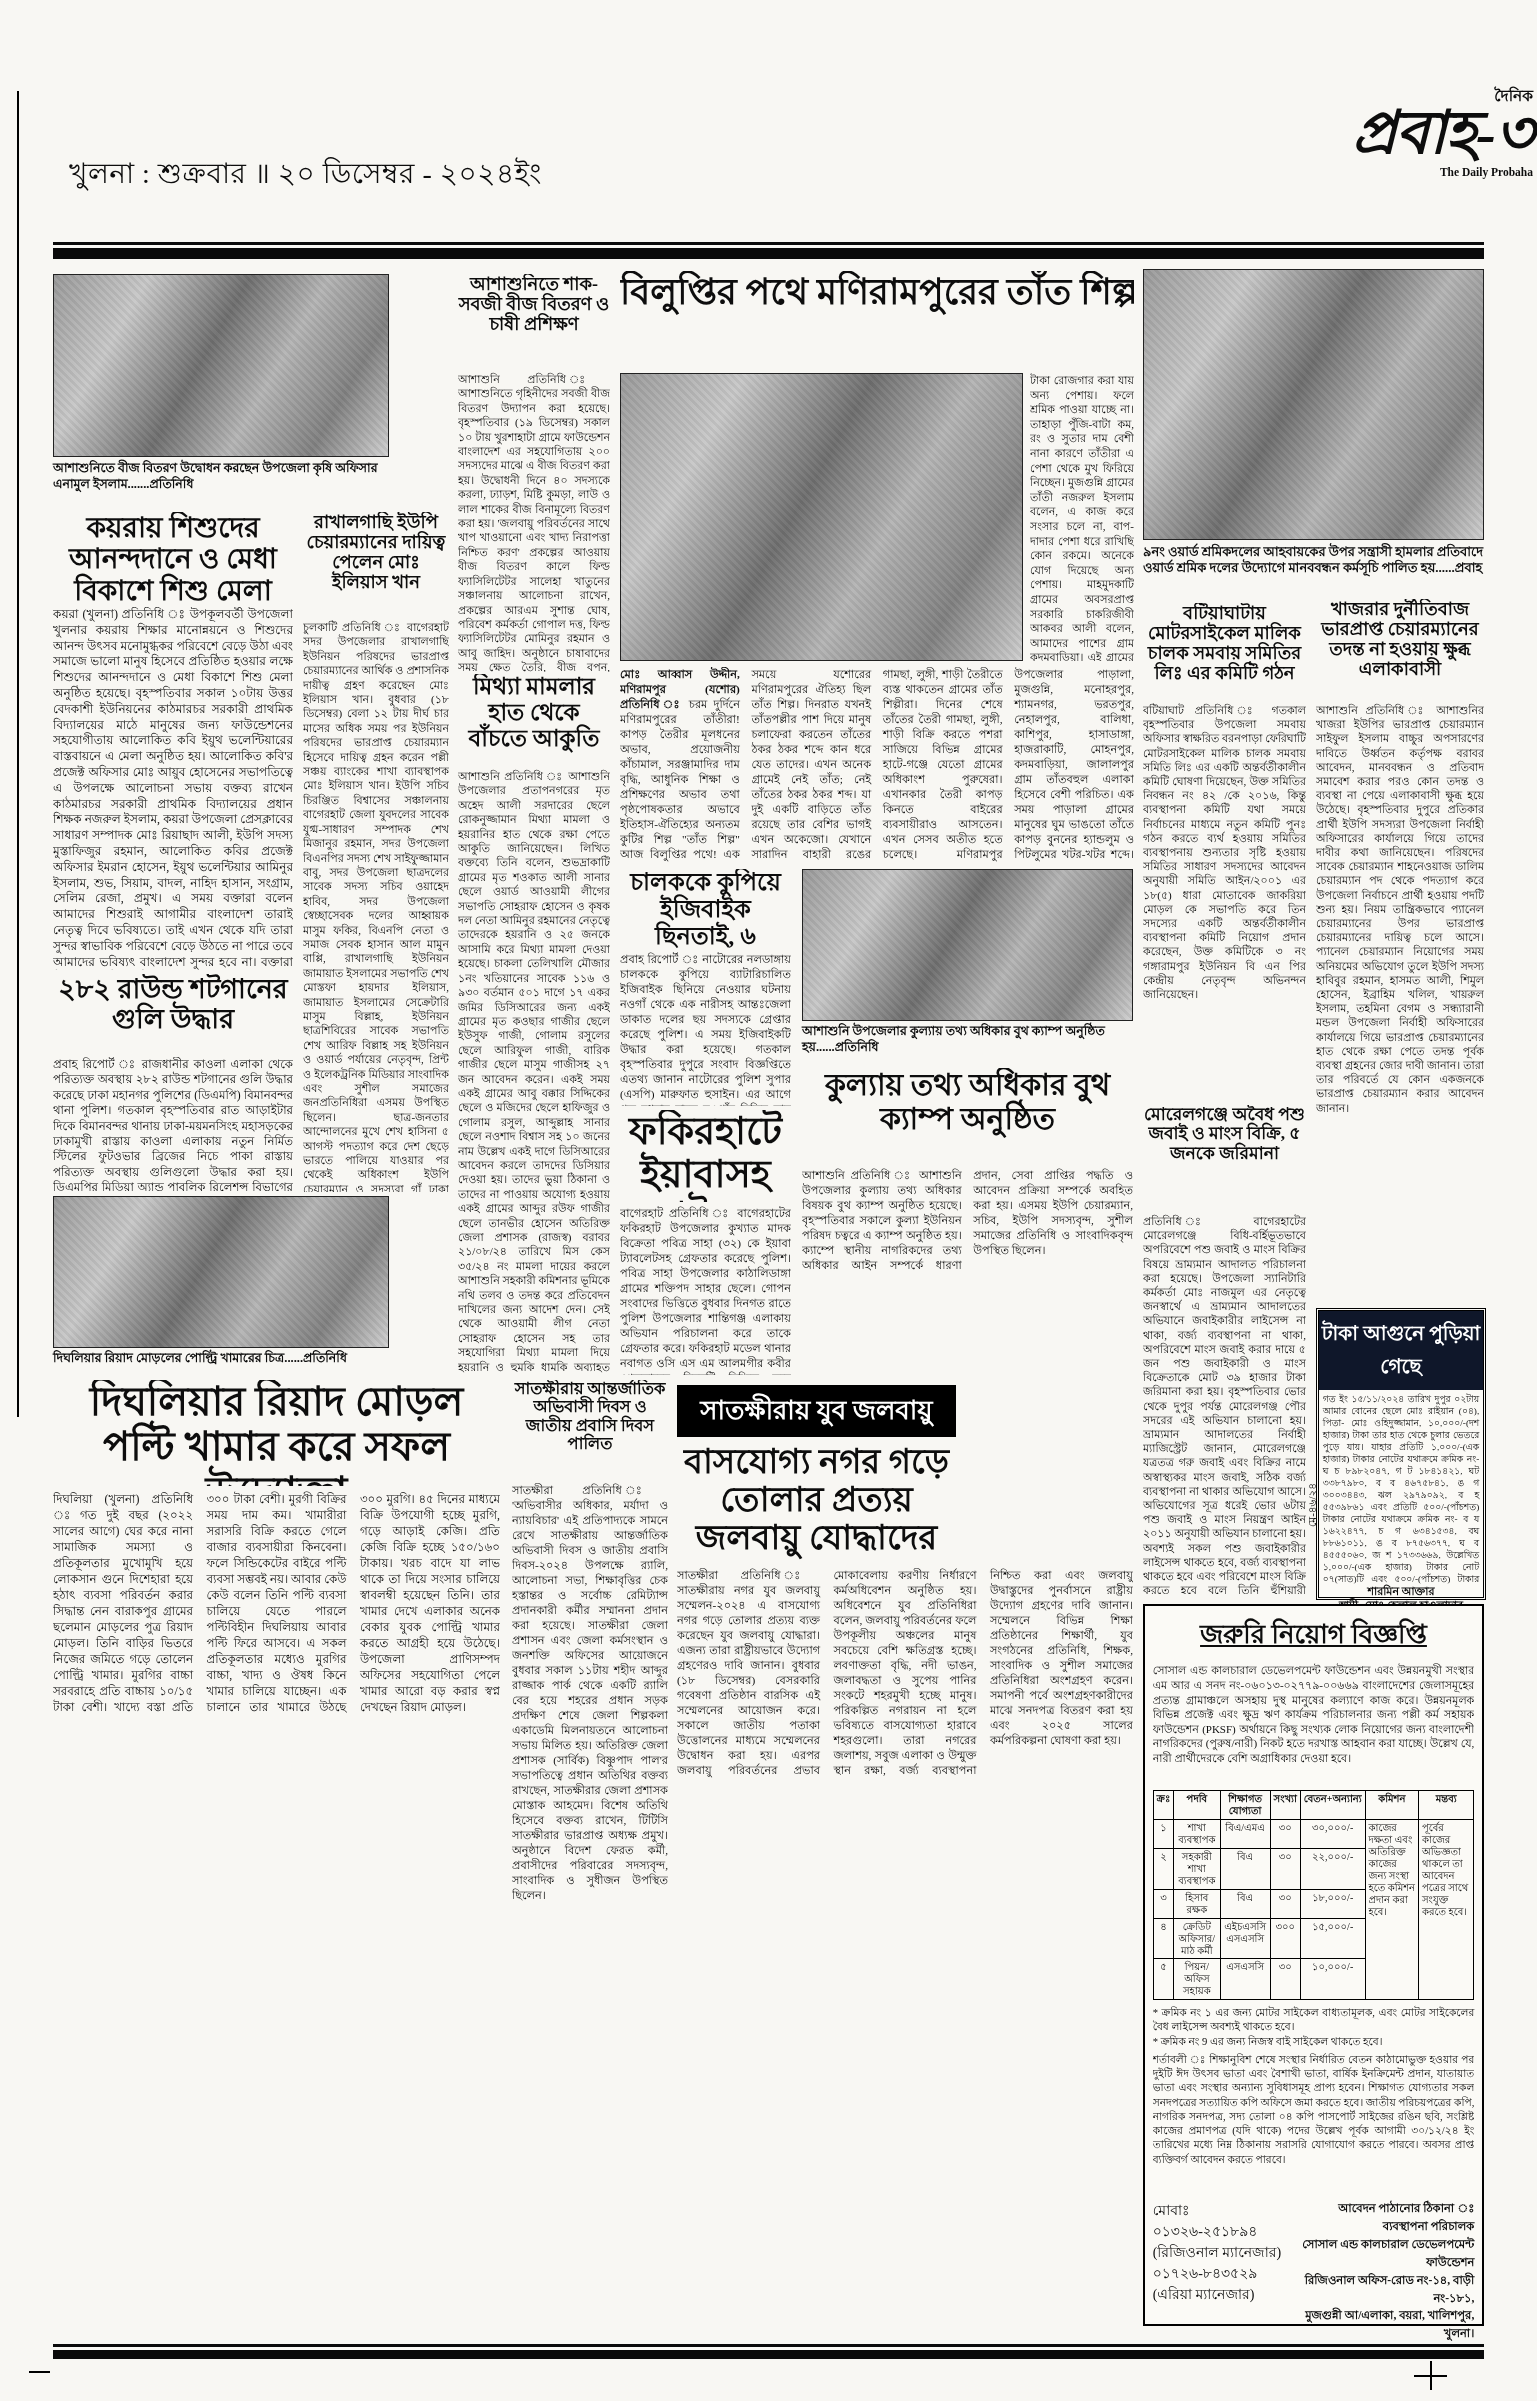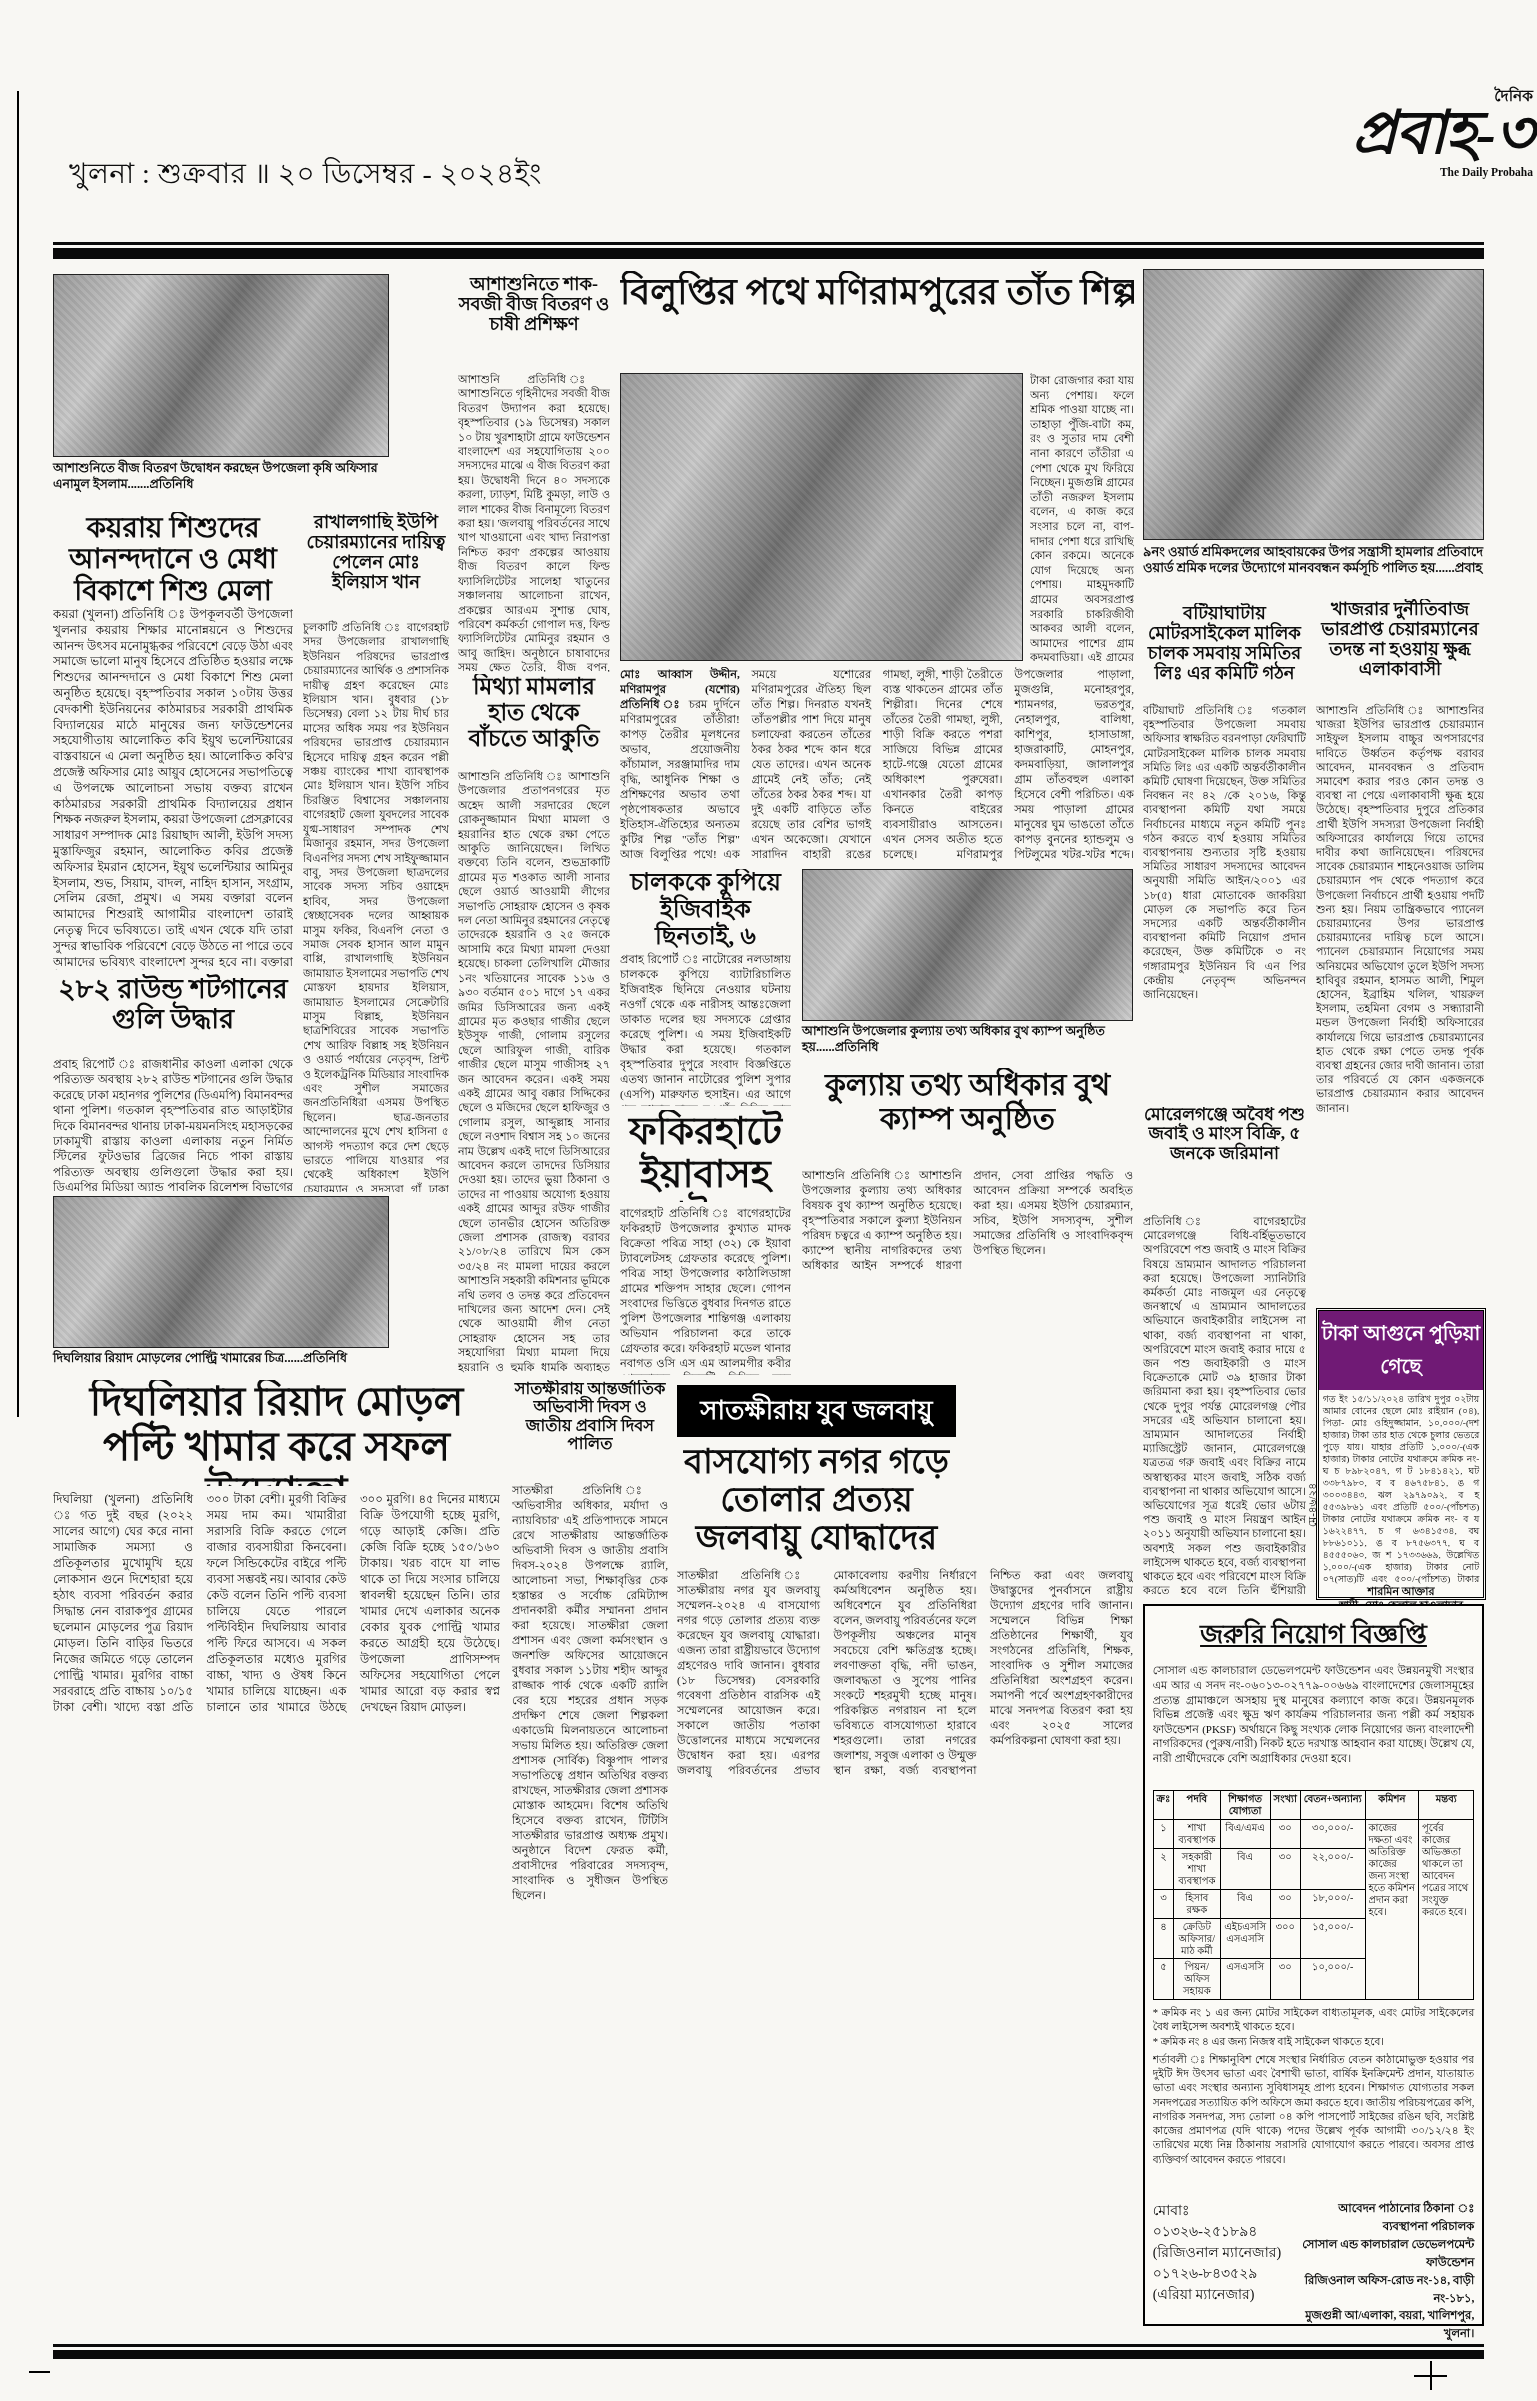--- a/index.html
+++ b/index.html
@@ -21,21 +21,21 @@
       repeating-linear-gradient(45deg, rgba(0,0,0,.05) 0 2.9px, rgba(255,255,255,.04) 2.9px 5.8px),
       linear-gradient(120deg,#9a9a9a 0%,#c8c8c8 22%,#6f6f6f 45%,#b5b5b5 63%,#818181 82%,#d0d0d0 100%);
     border:1px solid #222;
   }
   .caption{font-size:12.5px;line-height:1.25;font-weight:bold;}
   .hl{font-weight:900;text-align:center;line-height:1.12;overflow:hidden;}
   .body-txt{text-align:justify;overflow:hidden;}
   .body-txt .byline{font-weight:bold;}
   .kicker{background:#000;color:#fff;font-weight:900;text-align:center;overflow:hidden;}
   .boxed{border:2.9px solid #000;background:#fbfaf6;}
-  .burnt-title{background:#701a75;color:#fff;font-weight:900;text-align:center;font-size:20px;padding:6.7px 1.9px;}
+  .burnt-title{background:#0f172a;color:#fff;font-weight:900;text-align:center;font-size:20px;padding:6.7px 1.9px;}
   .sig{ text-align:center;font-weight:bold;font-size:11px;line-height:1.3;}
   .recruit-title{font-size:26px;font-weight:900;text-align:center;text-decoration:underline;margin:1.9px 0 5.8px 0;}
   table.recruit{border-collapse:collapse;width:100%;font-size:10px;line-height:1.2;}
   table.recruit th,table.recruit td{border:1.4px solid #000;padding:1.9px 2.9px;text-align:center;vertical-align:top;}
   table.recruit th{font-weight:bold;}
   .notes{font-size:10.6px;line-height:1.35;text-align:justify;}
   .vert{writing-mode:vertical-rl;transform:rotate(180deg);font-size:10.6px;}
   .cropmark{background:#000;}
 </style>
 </head>
@@ -171,21 +171,21 @@
       <tr>
         <td>৫</td>
         <td>পিয়ন/অফিস সহায়ক</td>
         <td>এসএসসি</td>
         <td>৩০</td>
         <td>১০,০০০/-</td>
       </tr>
     </tbody>
   </table>
   <div class="notes" style="margin-top:5.8px;">* ক্রমিক নং ১ এর জন্য মোটর সাইকেল বাধ্যতামূলক, এবং মোটর সাইকেলের বৈধ লাইসেন্স অবশ্যই থাকতে হবে।</div>
-  <div class="notes">* ক্রমিক নং ৪ এর জন্য নিজস্ব বাই সাইকেল থাকতে হবে।</div>
+  <div class="notes">* ক্রমিক নং 9 এর জন্য নিজস্ব বাই সাইকেল থাকতে হবে।</div>
   <div class="notes" style="margin-top:3.8px;height:142px;overflow:hidden;">শর্তাবলী ঃ শিক্ষানুবিশ শেষে সংস্থার নির্ধারিত বেতন কাঠামোভুক্ত হওয়ার পর দুইটি ঈদ উৎসব ভাতা এবং বৈশাখী ভাতা, বার্ষিক ইনক্রিমেন্ট প্রদান, যাতায়াত ভাতা এবং সংস্থার অন্যান্য সুবিধাসমূহ প্রাপ্য হবেন। শিক্ষাগত যোগ্যতার সকল সনদপত্রের সত্যায়িত কপি অফিসে জমা করতে হবে। জাতীয় পরিচয়পত্রের কপি, নাগরিক সনদপত্র, সদ্য তোলা ০৪ কপি পাসপোর্ট সাইজের রঙিন ছবি, সংশ্লিষ্ট কাজের প্রমাণপত্র (যদি থাকে) পদের উল্লেখ পূর্বক আগামী ৩০/১২/২৪ ইং তারিখের মধ্যে নিম্ন ঠিকানায় সরাসরি যোগাযোগ করতে পারবে। অবসর প্রাপ্ত ব্যক্তিবর্গ আবেদন করতে পারবে।</div>
   <div style="display:flex;margin-top:5.8px;">
     <div style="width:42%;font-size:14px;line-height:1.5;">
       <div>মোবাঃ ০১৩২৬-২৫১৮৯৪ (রিজিওনাল ম্যানেজার)</div>
       <div>০১৭২৬-৮৪৩৫২৯ (এরিয়া ম্যানেজার)</div>
     </div>
     <div style="width:58%;text-align:right;font-size:11.5px;font-weight:bold;line-height:1.55;">
       <div>আবেদন পাঠানোর ঠিকানা ঃ</div>
       <div>ব্যবস্থাপনা পরিচালক</div>
       <div>সোসাল এন্ড কালচারাল ডেভেলপমেন্ট ফাউন্ডেশন</div>

